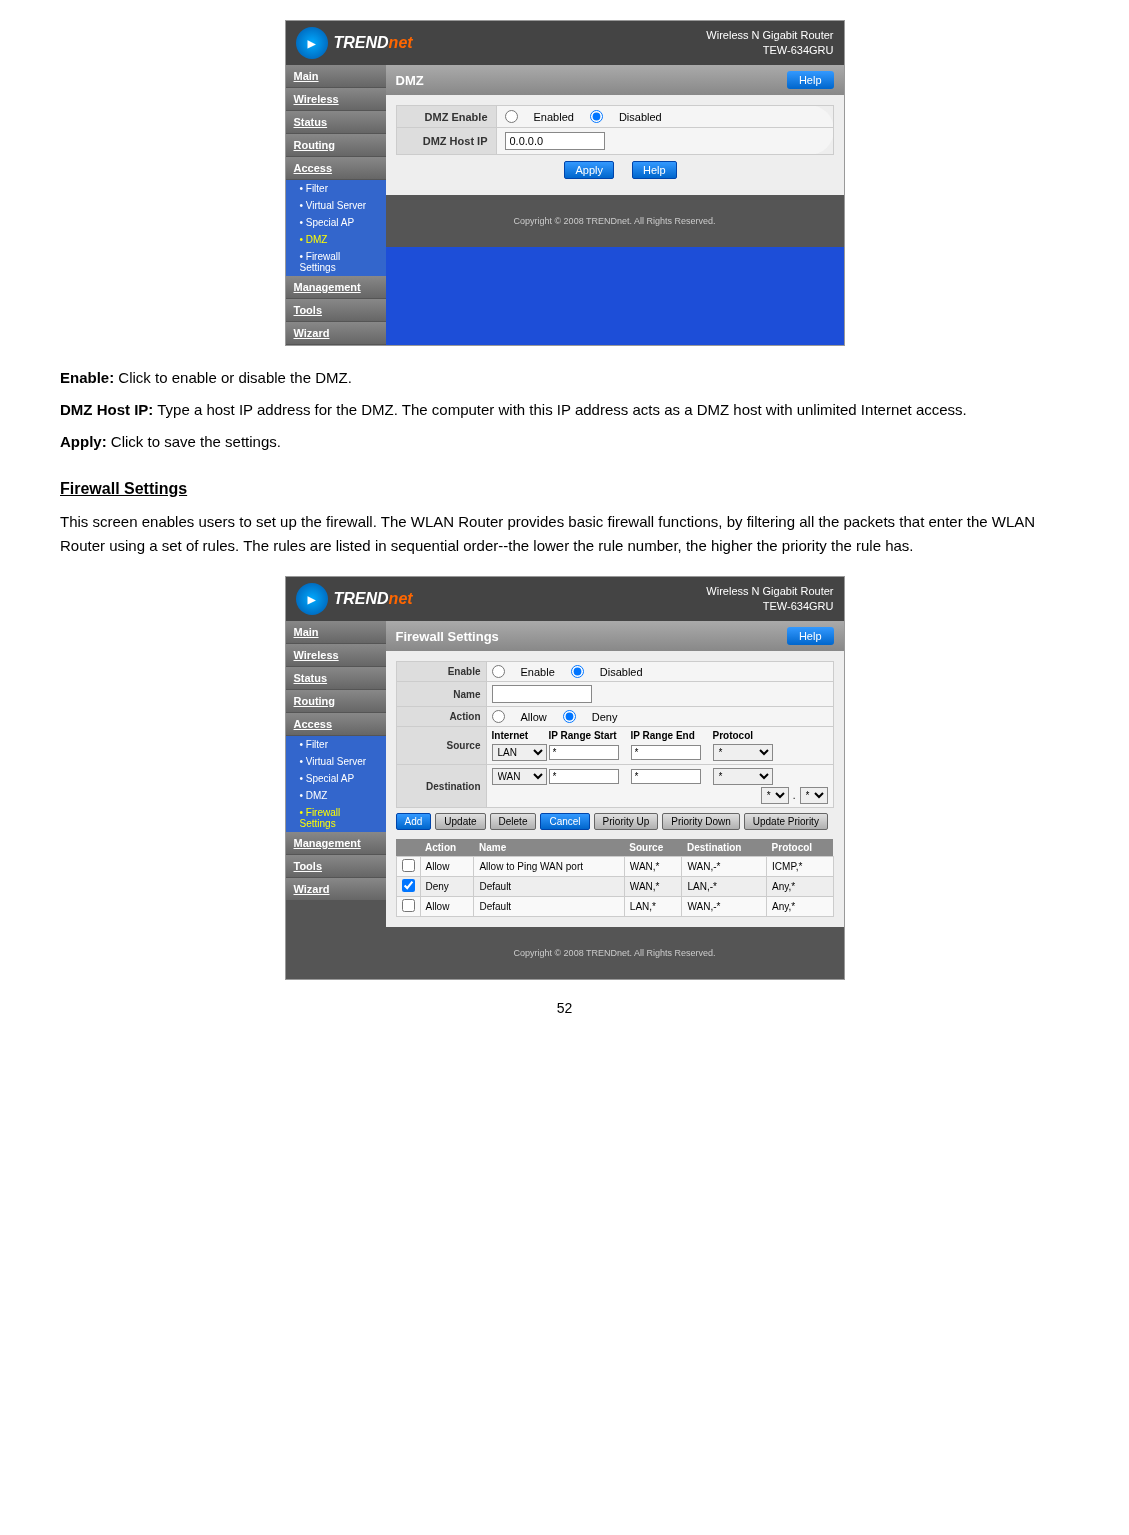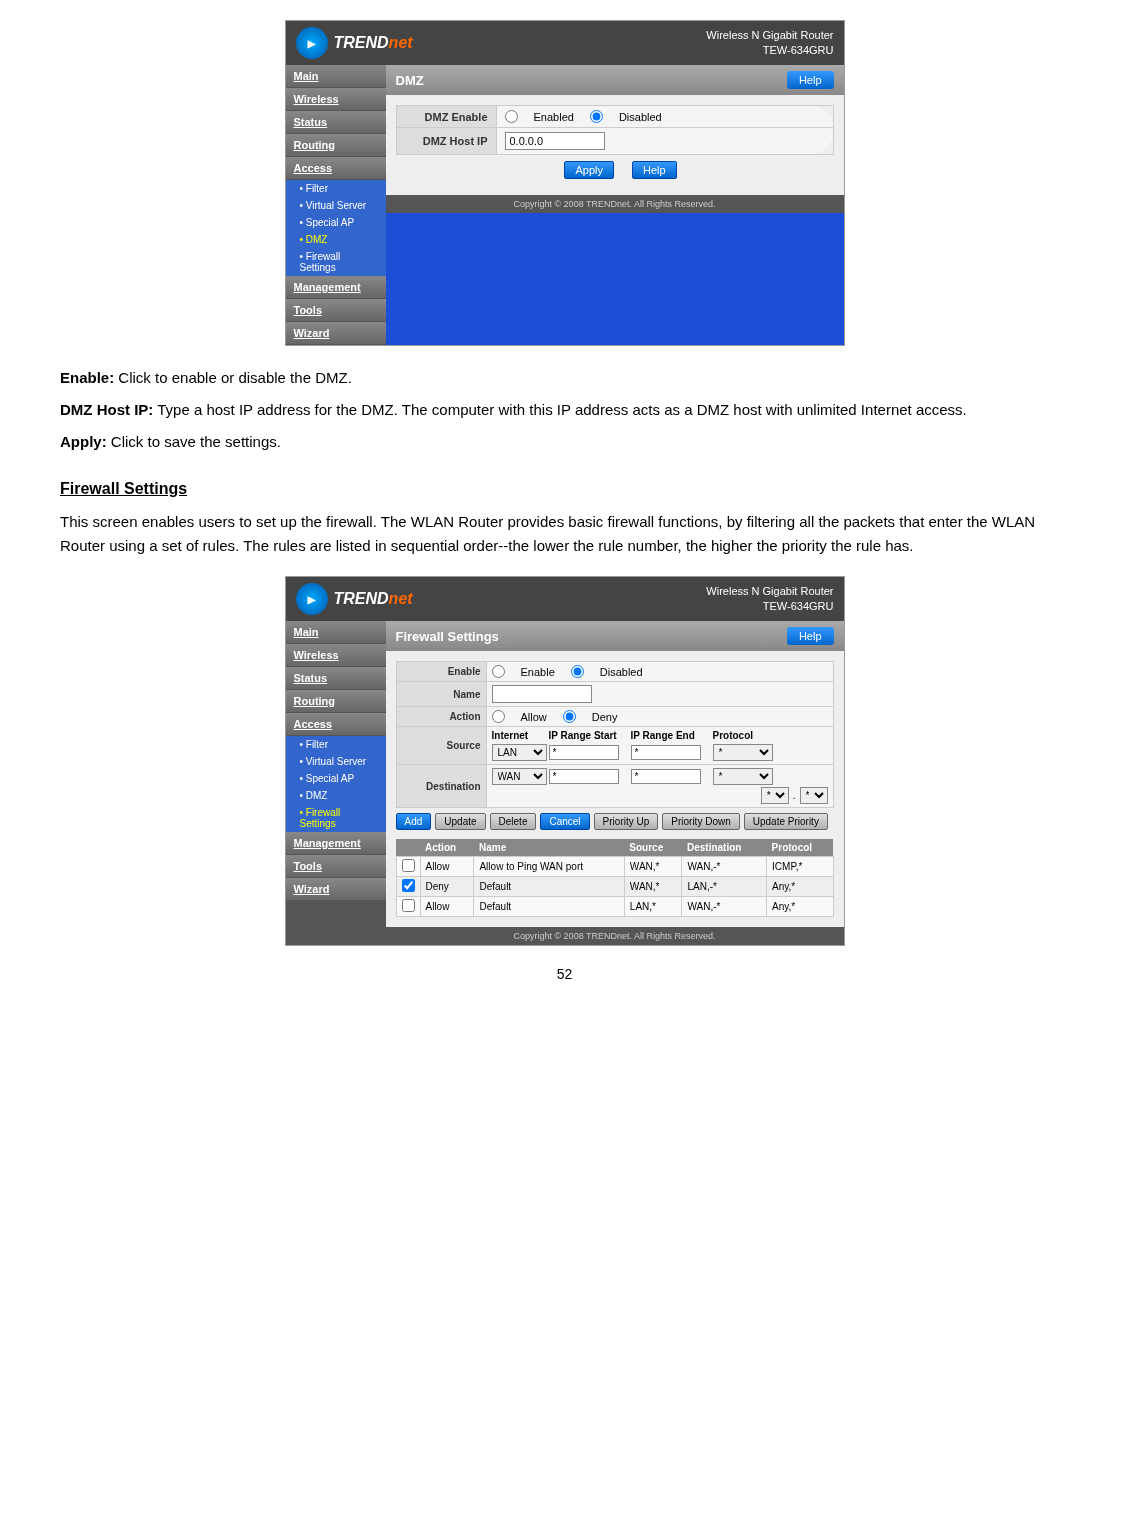--- a/index.html
+++ b/index.html
@@ -196,21 +196,21 @@
       color: white;
       border-color: #0044aa;
       margin-left: 12px;
     }
 
     .copyright-bar {
       background: #555;
       color: #ccc;
       font-size: 9px;
       text-align: center;
-      padding: 4px;
+      padding: 21px;
     }
 
     .text-input-small {
       border: 1px solid #888;
       padding: 2px 4px;
       font-size: 11px;
       width: 100px;
     }
 
     

